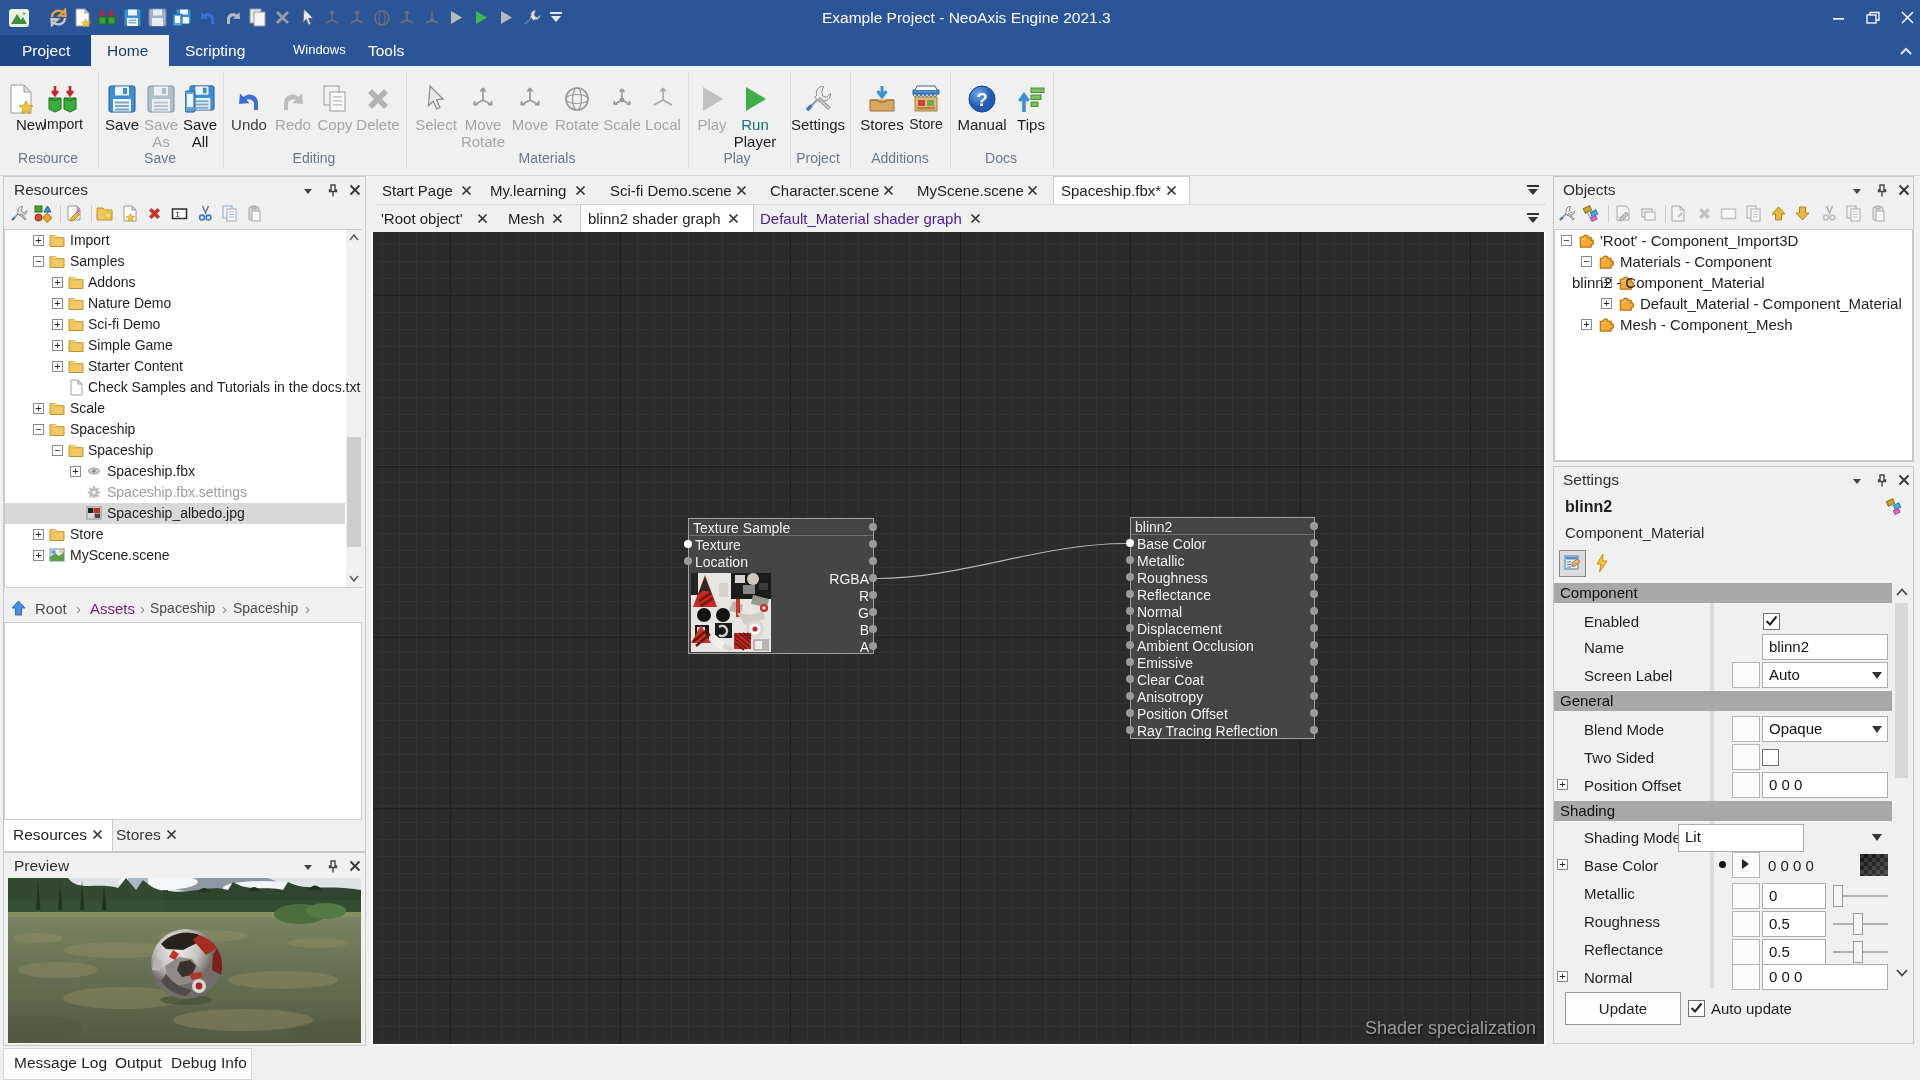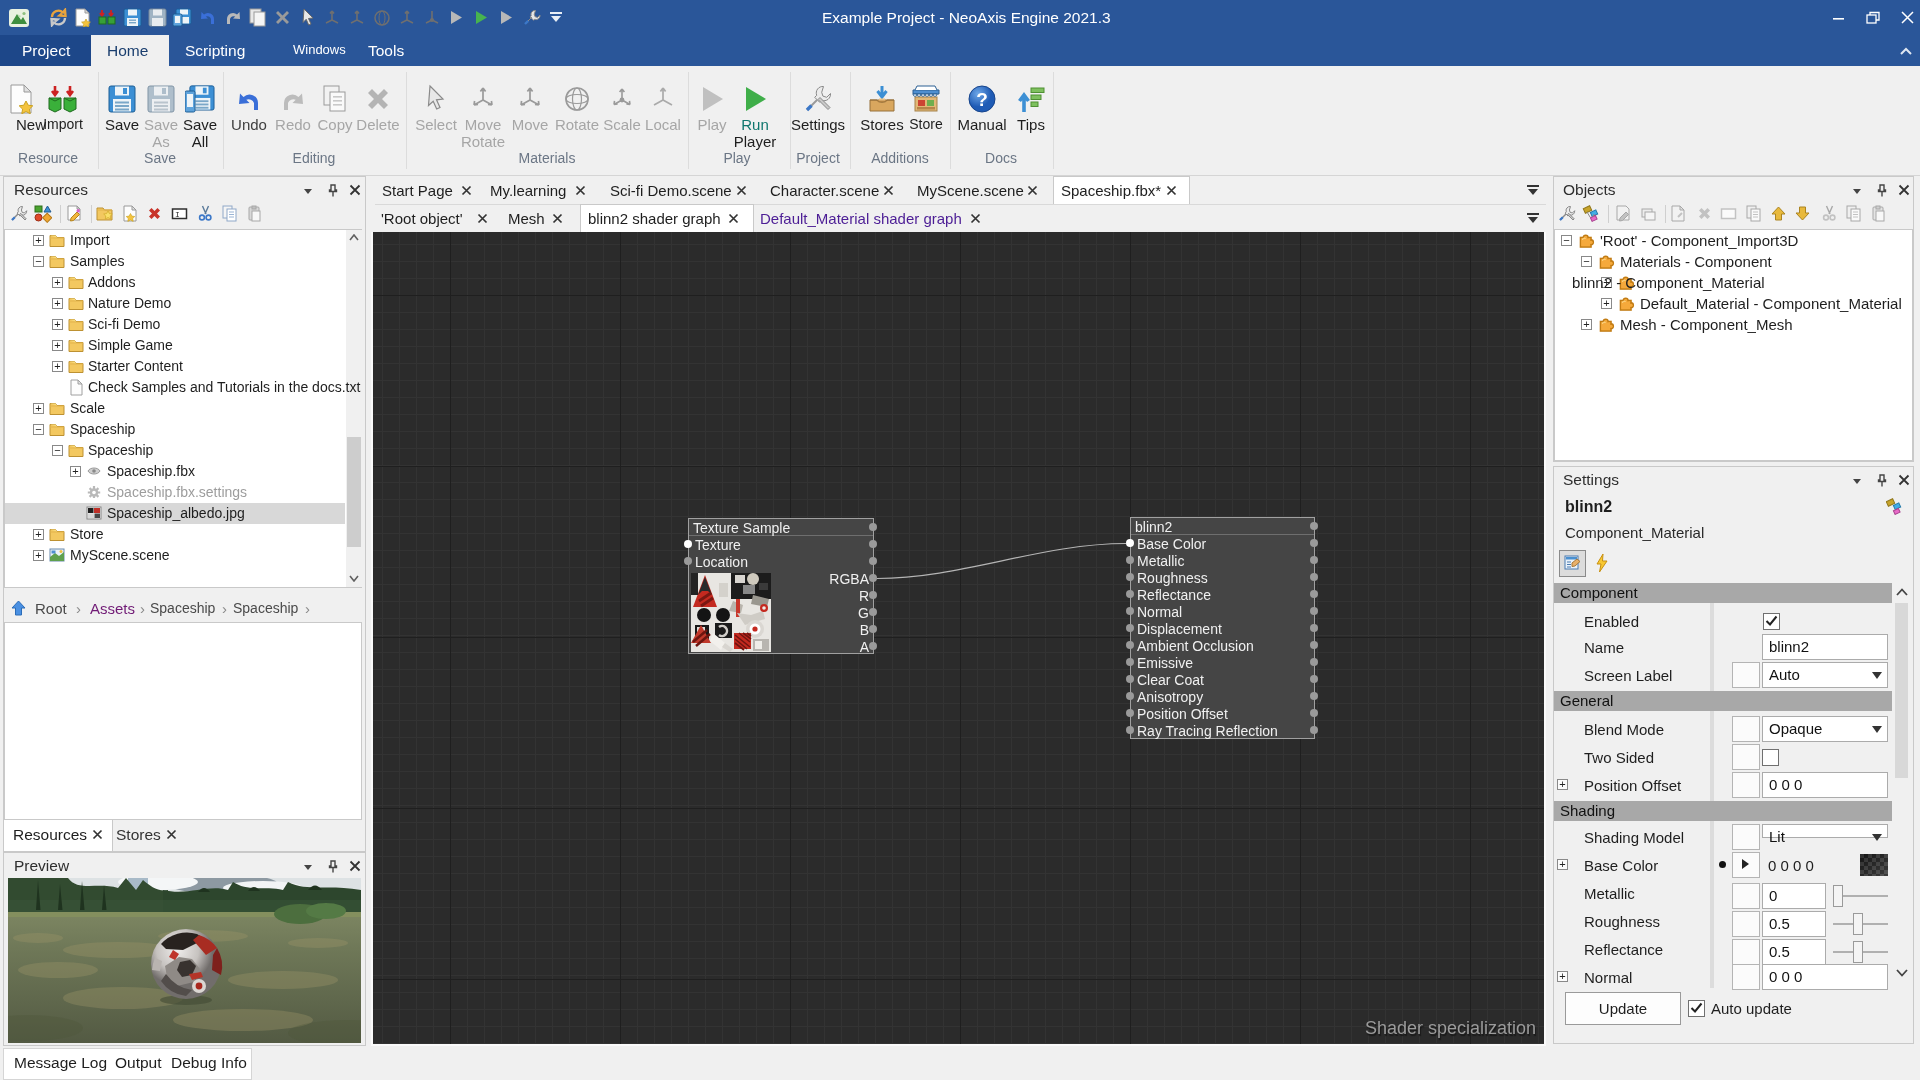--- a/index.html
+++ b/index.html
@@ -948,21 +948,21 @@
   </svg>
 <div class="plabel" style="top:749px">Two Sided</div>
 <div class="flagbtn" style="left:1732px;top:744px"></div>
 <div class="cb" style="left:1762px;top:749px"></div>
 <div class="plabel" style="top:777px">Position Offset</div>
 <div class="exp" style="left:1557px;top:779px;background:#fbfbfb">+</div>
 <div class="flagbtn" style="left:1732px;top:772px"></div>
 <div class="field" style="left:1762px;top:772px;width:126px;height:26px;line-height:24px">0 0 0</div>
 <div class="plabel" style="top:829px">Shading Model</div>
 <div class="flagbtn" style="left:1732px;top:824px"></div>
-<div class="field" style="left:1762px;top:824px;width:126px;height:14px;line-height:24px">Lit</div>
+<div class="field" style="left:1678px;top:824px;width:126px;height:28px;line-height:24px">Lit</div>
 <svg class="a" style="left:1872px;top:834px" width="10" height="7" viewBox="0 0 10 7">
     <path d="M0 0 H10 L5 7Z" fill="#333"></path>
   </svg>
 <div class="plabel" style="top:857px">Base Color</div>
 <div class="exp" style="left:1557px;top:859px;background:#fbfbfb">+</div>
 <div class="a" style="left:1719px;top:861px;width:7px;height:7px;border-radius:50%;background:#111"></div>
 <div class="flagbtn" style="left:1732px;top:852px"></div>
 <svg class="a" style="left:1741px;top:858px" width="9" height="12" viewBox="0 0 9 12">
     <path d="M1 1 L8 6 L1 11Z" fill="#222"></path>
   </svg>

